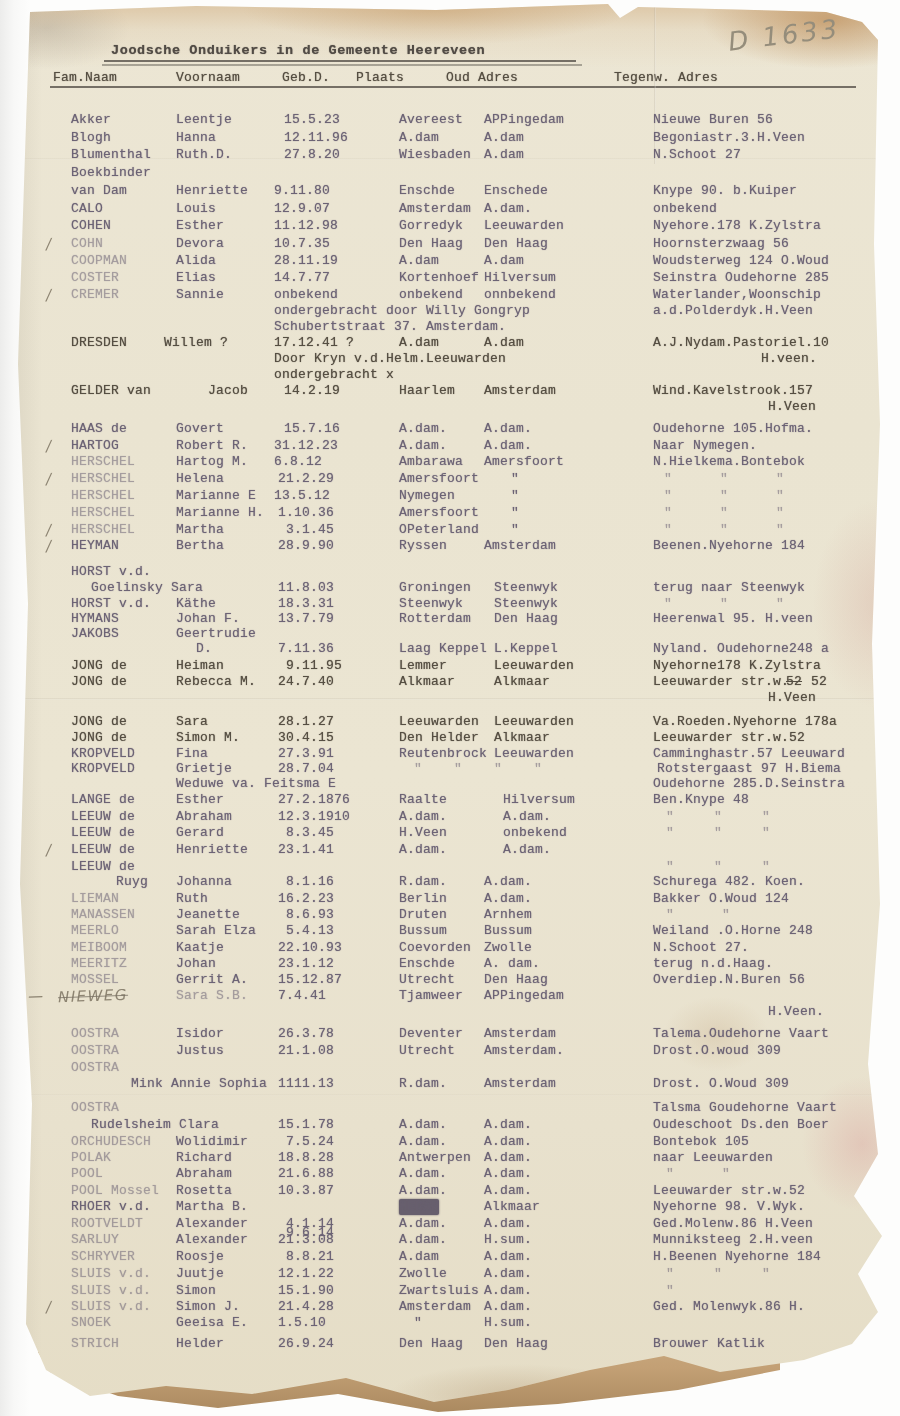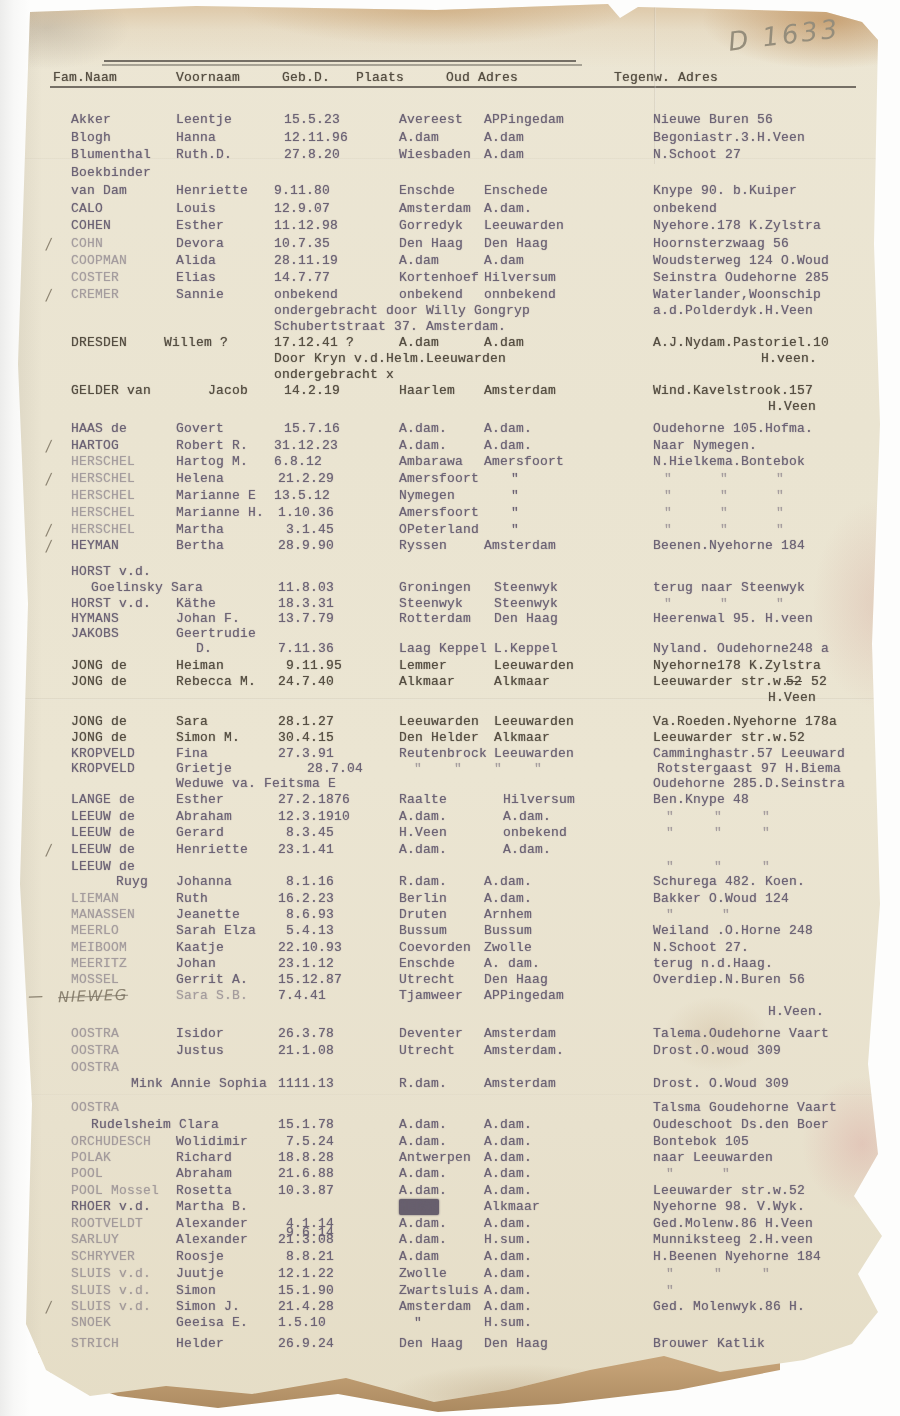--- a/index.html
+++ b/index.html
@@ -54,20 +54,21 @@
   #title{position:absolute;left:95px;top:39px;font:700 13.5px/16px "Liberation Mono","DejaVu Sans Mono",monospace;
     color:#514b45;letter-spacing:.6px;text-shadow:0 0 1px rgba(81,75,69,.8);}
 </style>
 </head>
 <body>
 
 <div id="stage">
   <div id="backing"></div>
   <div id="paper">
     <div id="arch-code">D 1633</div>
+    <div id="title">Joodsche Onduikers in de Gemeente  Heereveen</div>
     <div class="rule" style="left:88px;top:56px;width:472px;"></div>
     <div class="rule thin" style="left:86px;top:60px;width:480px;opacity:.45;"></div>
     <div id="header-row">
         <div class="t d" style="left: 37px; top: 66px;">Fam.Naam</div>
         <div class="t d" style="left: 160px; top: 66px;">Voornaam</div>
         <div class="t d" style="left: 266px; top: 66px;">Geb.D.</div>
         <div class="t d" style="left: 340px; top: 66px;">Plaats</div>
         <div class="t d" style="left: 430px; top: 66px;">Oud Adres</div>
         <div class="t d" style="left: 598px; top: 66px;">Tegenw. Adres</div>
       </div>
@@ -264,21 +265,21 @@
         <div class="t d" style="left: 478px; top: 726px;">Alkmaar</div>
         <div class="t d" style="left: 637px; top: 726px;">Leeuwarder str.w.52</div>
         <div class="t" style="left: 55px; top: 742px;">KROPVELD</div>
         <div class="t" style="left: 160px; top: 742px;">Fina</div>
         <div class="t" style="left: 262px; top: 742px;">27.3.91</div>
         <div class="t" style="left: 383px; top: 742px;">Reutenbrock</div>
         <div class="t" style="left: 478px; top: 742px;">Leeuwarden</div>
         <div class="t" style="left: 637px; top: 742px;">Camminghastr.57 Leeuward</div>
         <div class="t" style="left: 55px; top: 757px;">KROPVELD</div>
         <div class="t" style="left: 160px; top: 757px;">Grietje</div>
-        <div class="t" style="left: 262px; top: 757px; margin-left: 29px;">28.7.04</div>
+        <div class="t" style="left: 262px; top: 757px;">28.7.04</div>
         <div class="t f" style="left: 398px; top: 757px;">"    "    "    "</div>
         <div class="t" style="left: 641px; top: 757px;">Rotstergaast 97 H.Biema</div>
         <div class="t" style="left: 160px; top: 772px;">Weduwe va. Feitsma E</div>
         <div class="t" style="left: 637px; top: 772px;">Oudehorne 285.D.Seinstra</div>
         <div class="t" style="left: 55px; top: 788px;">LANGE de</div>
         <div class="t" style="left: 160px; top: 788px;">Esther</div>
         <div class="t" style="left: 262px; top: 788px;">27.2.1876</div>
         <div class="t" style="left: 383px; top: 788px;">Raalte</div>
         <div class="t" style="left: 487px; top: 788px;">Hilversum</div>
         <div class="t" style="left: 637px; top: 788px;">Ben.Knype 48</div>

